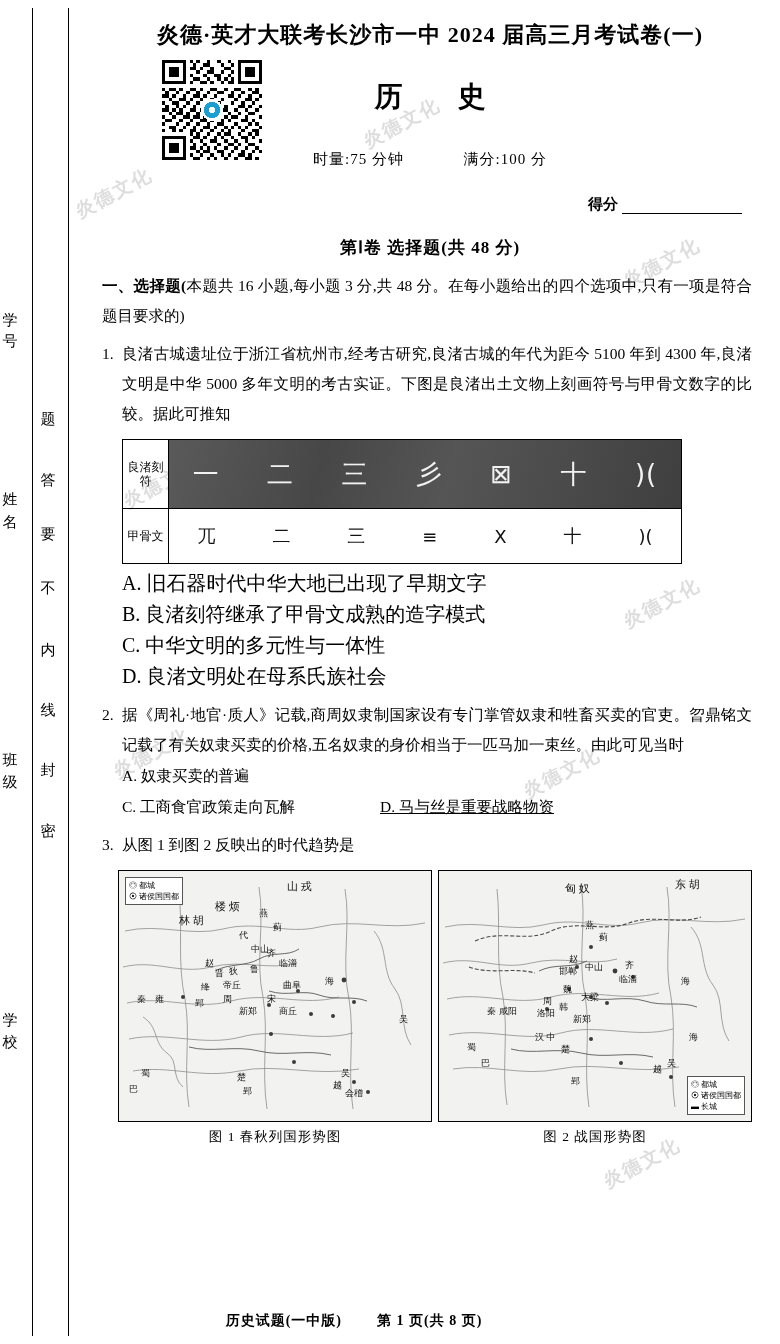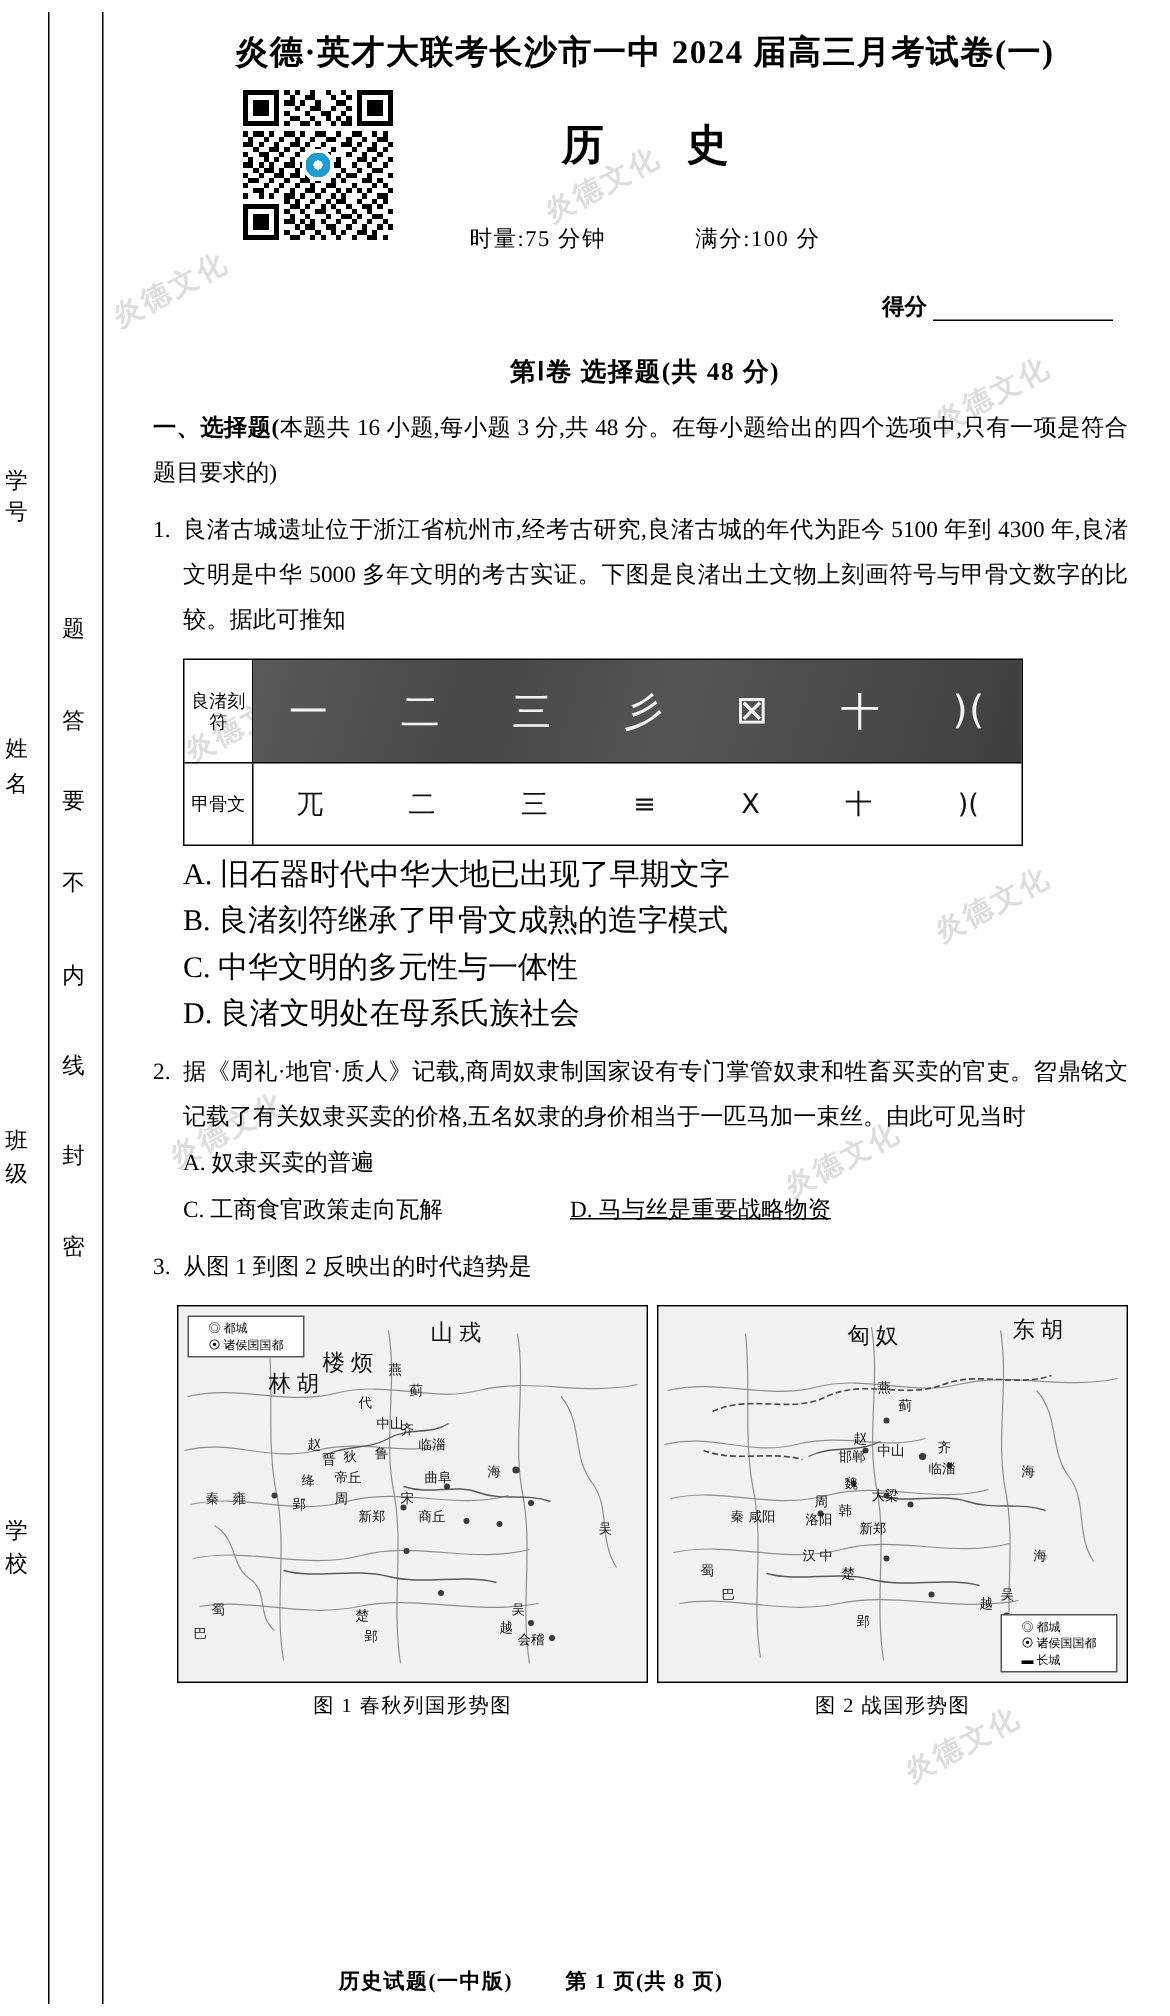--- a/index.html
+++ b/index.html
@@ -153,26 +153,26 @@
     border:1px solid #000;
     background:#f2f2f0;
     position:relative;
     overflow:hidden;
   }
   .mapcap{
     text-align:center;font-size:13.5px;margin-top:6px;letter-spacing:1px;
   }
   .mapbox .legend{
     position:absolute;border:1px solid #555;background:#fff;
-    font-size:8px;line-height:11px;padding:2px 13px;
+    font-size:8px;line-height:11px;padding:2px 3px;
   }
   .mapbox .mlabel{
     position:absolute;font-size:9px;color:#111;white-space:nowrap;
   }
-  .mapbox .mlabel.big{font-size:15px;font-family:Liberation Serif, serif;}
+  .mapbox .mlabel.big{font-size:11px;font-family:Liberation Serif, serif;}
   .mapbox svg{position:absolute;left:0;top:0;}
 
   
   .footer{
     position:absolute;left:0;bottom:14px;width:708px;
     text-align:center;font-size:14px;font-weight:bold;letter-spacing:1px;
   }
   .footer .sep{display:inline-block;width:26px;}
 
   

